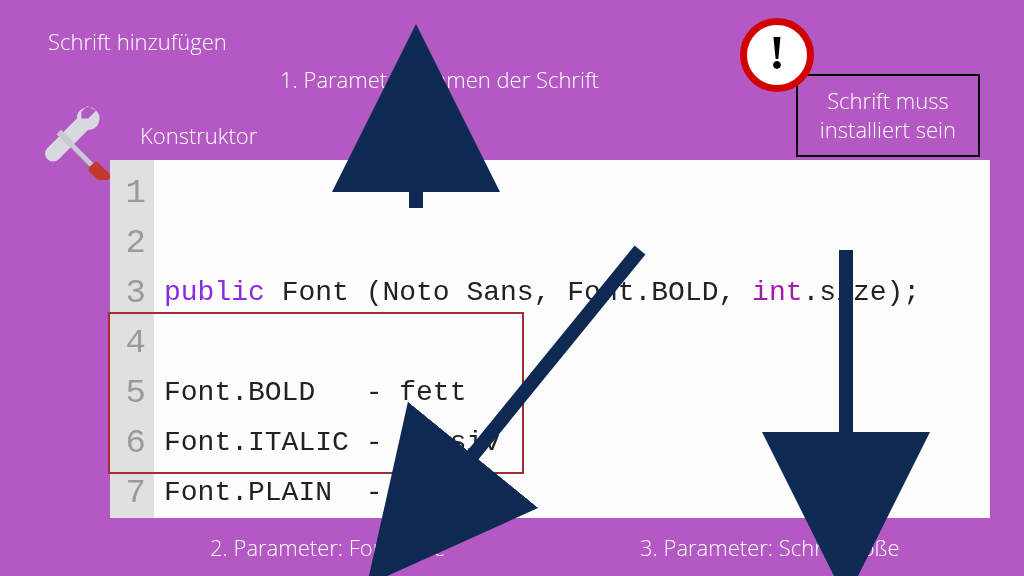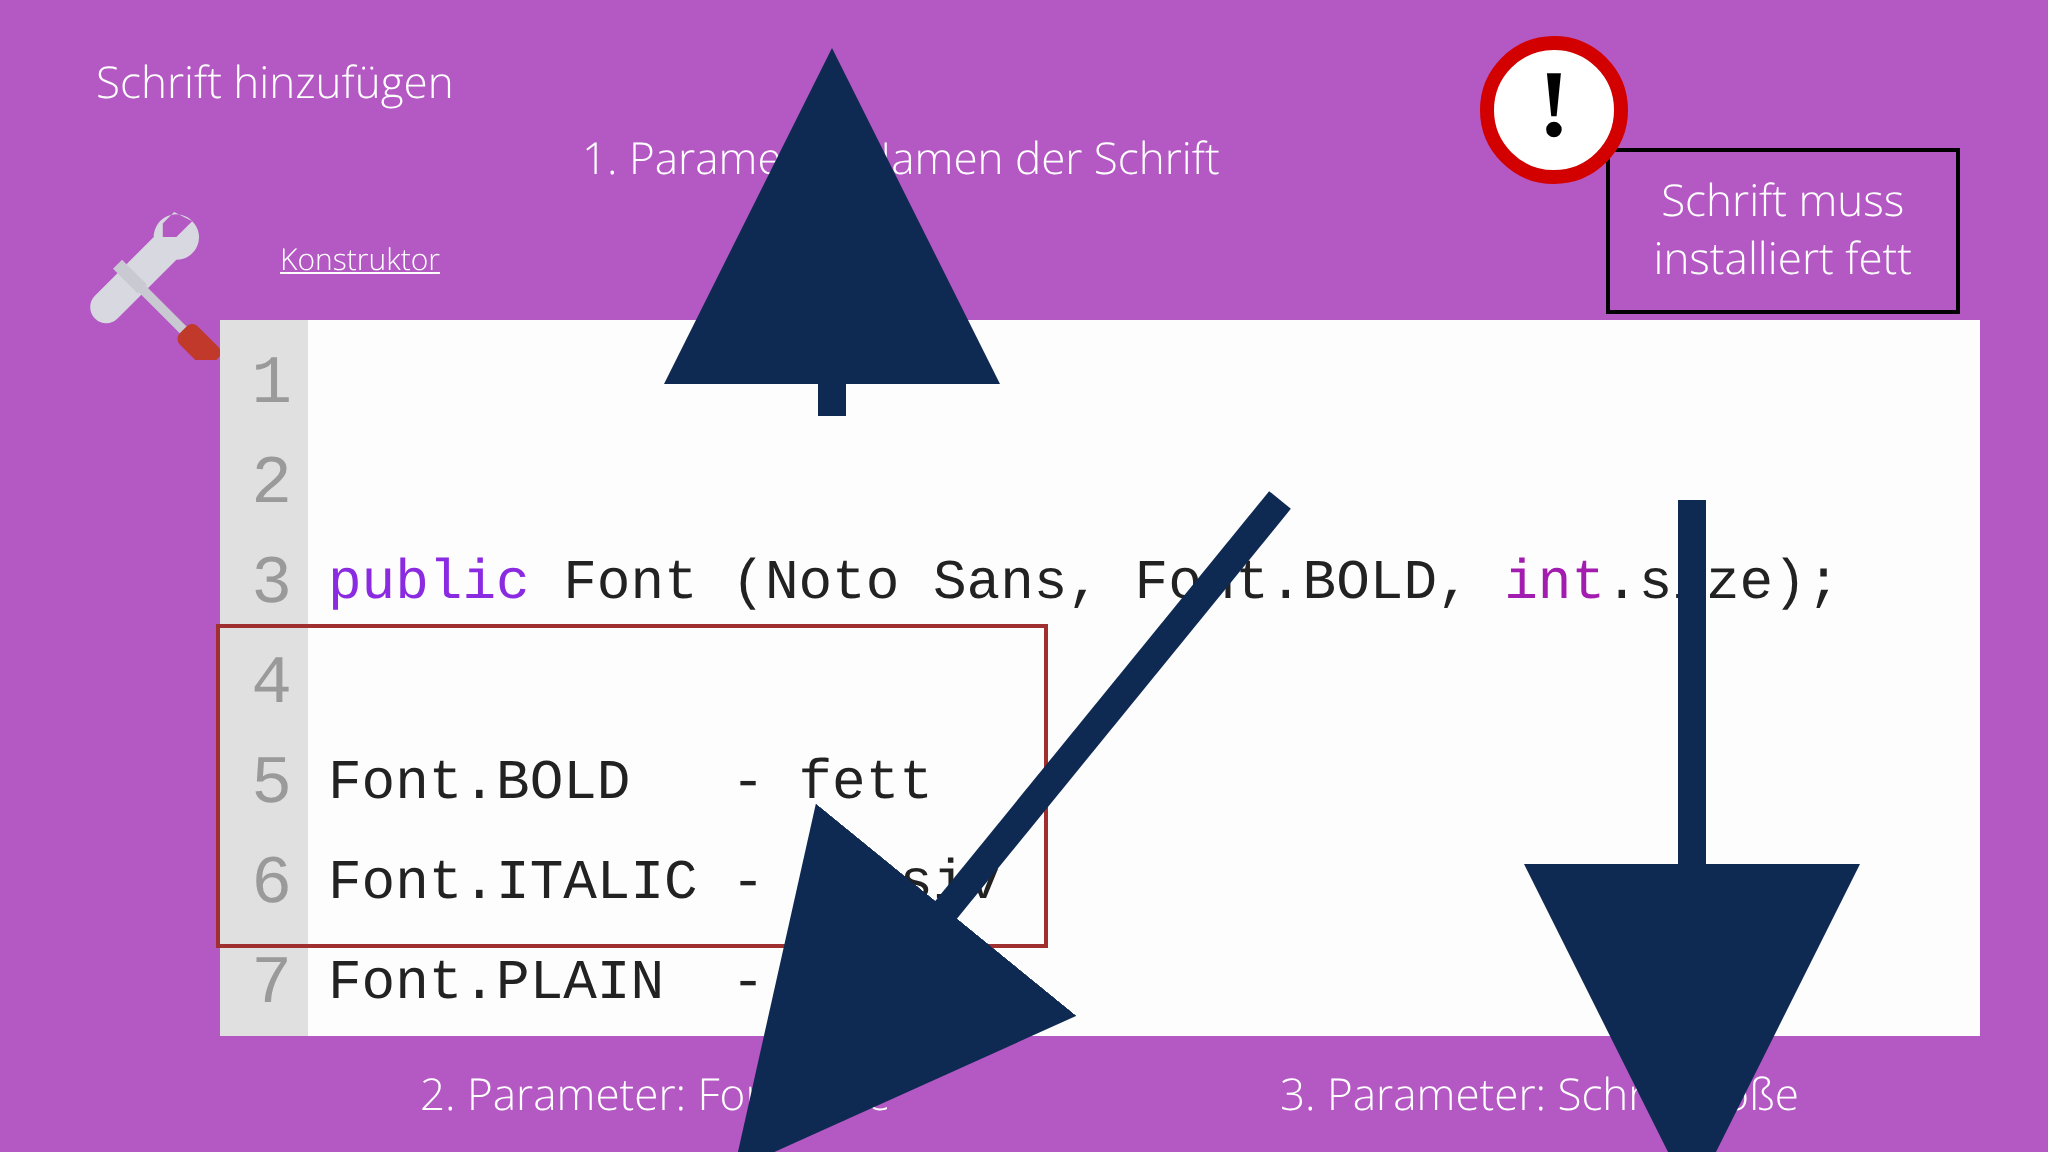--- a/index.html
+++ b/index.html
@@ -24,31 +24,29 @@
     position: absolute;
     left: 38px;
     top: 100px;
     width: 80px;
     height: 80px;
   }
   .konstruktor {
     position: absolute;
     left: 140px;
     top: 120px;
-    font-size: 15px;
-    font-weight: 300;
-    text-decoration: underline;
+    font-size: 22px;
+    font-weight: 300;
   }
   .param1 {
     position: absolute;
     left: 280px;
     top: 64px;
     font-size: 22px;
     font-weight: 300;
-    margin-left: 11px;
   }
   .param2 {
     position: absolute;
     left: 210px;
     top: 532px;
     font-size: 22px;
     font-weight: 300;
   }
   .param3 {
     position: absolute;
@@ -160,21 +158,21 @@
 </div>
 
 <div class="konstruktor">Konstruktor</div>
 
 <div class="param1">1. Parameter: Namen der Schrift</div>
 <div class="param2">2. Parameter: Font Style</div>
 <div class="param3">3. Parameter: Schriftgröße</div>
 
 <div class="warning-box">
   <div>Schrift muss</div>
-  <div>installiert fett</div>
+  <div>installiert sein</div>
 </div>
 <div class="warning-icon">
   <span>!</span>
 </div>
 
 <div class="code-block">
   <div class="gutter">
     <div>1</div>
     <div>2</div>
     <div>3</div>

